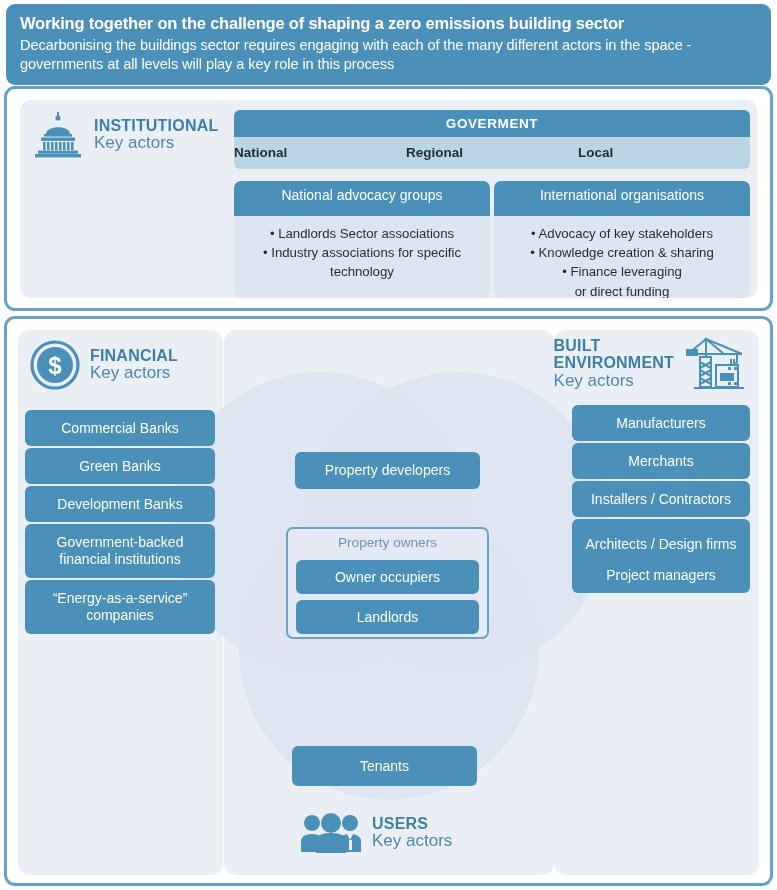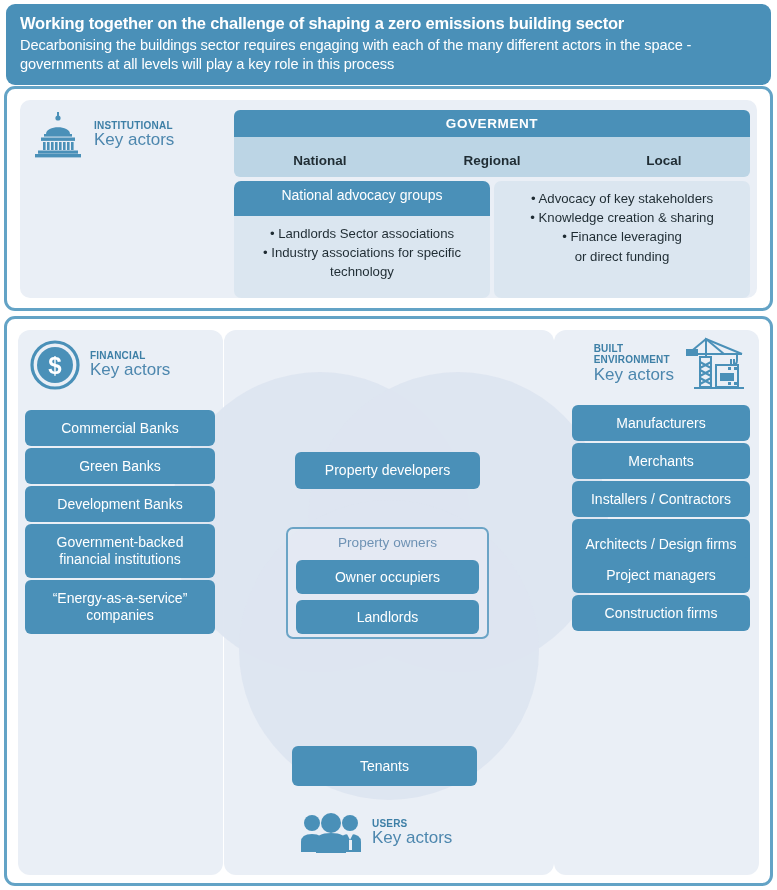--- a/index.html
+++ b/index.html
@@ -82,21 +82,21 @@
 
   
   .section-head {
     position: absolute;
     display: flex;
     align-items: center;
     gap: 10px;
   }
   .section-head .label-wrap { line-height: 1.06; }
   .section-head .label-top {
-    font-size: 10px;
+    font-size: 16px;
     font-weight: bold;
     color: #3d7fa6;
     letter-spacing: 0.2px;
   }
   .section-head .label-bottom {
     font-size: 17px;
     font-weight: normal;
     color: #4d87ae;
   }
   #head-institutional { left: 32px;  top: 112px; }
@@ -123,25 +123,24 @@
     padding: 6px 0 6px 0;
     border-radius: 6px 6px 0 0;
   }
   .gov-row {
     display: flex;
     background: #bcd5e5;
     border-radius: 0 0 6px 6px;
   }
   .gov-cell {
     flex: 1 1 0;
-    text-align: center;
     font-size: 13.5px;
     font-weight: bold;
     color: #1f2c33;
-    padding: 16px 0 9px 0;
+    padding: 8px 0 9px 0;
   }
 
   
   .info-card {
     position: absolute;
     width: 256px;
     border-radius: 7px;
     overflow: hidden;
     background: #dbe6f0;
   }
@@ -271,20 +270,21 @@
   <div class="info-card" id="card-advocacy">
     <div class="info-card-head">National advocacy groups</div>
     <div class="info-card-body">
       <div>• Landlords Sector associations</div>
       <div>• Industry associations for specific</div>
       <div>technology</div>
     </div>
   </div>
 
   <div class="info-card" id="card-intl">
+    <div class="info-card-head">International organisations</div>
     <div class="info-card-body">
       <div>• Advocacy of key stakeholders</div>
       <div>• Knowledge creation &amp; sharing</div>
       <div>• Finance leveraging</div>
       <div>or direct funding</div>
     </div>
   </div>
 
   <div class="outline" id="outline-network"></div>
 
@@ -348,21 +348,20 @@
         </g>
       </svg>
     </span>
   </div>
 
   <div class="pill blt-pill" style="top:405px; height:36px;">Manufacturers</div>
   <div class="pill blt-pill" style="top:443px; height:36px;">Merchants</div>
   <div class="pill blt-pill" style="top:481px; height:36px;">Installers / Contractors</div>
   <div class="pill blt-pill" style="top:519px; height:50px;">Architects / Design firms</div>
   <div class="pill blt-pill" style="top:557px; height:36px;">Project managers</div>
-  <div class="pill blt-pill" style="top:595px; height:36px;">Construction firms</div>
 
   <div class="pill" id="pill-developers">Property developers</div>
 
   <div id="owners-box">
     <div id="owners-title">Property owners</div>
   </div>
   <div class="pill" id="pill-owner-occ">Owner occupiers</div>
   <div class="pill" id="pill-landlords">Landlords</div>
 
   <div class="pill" id="pill-tenants">Tenants</div>

